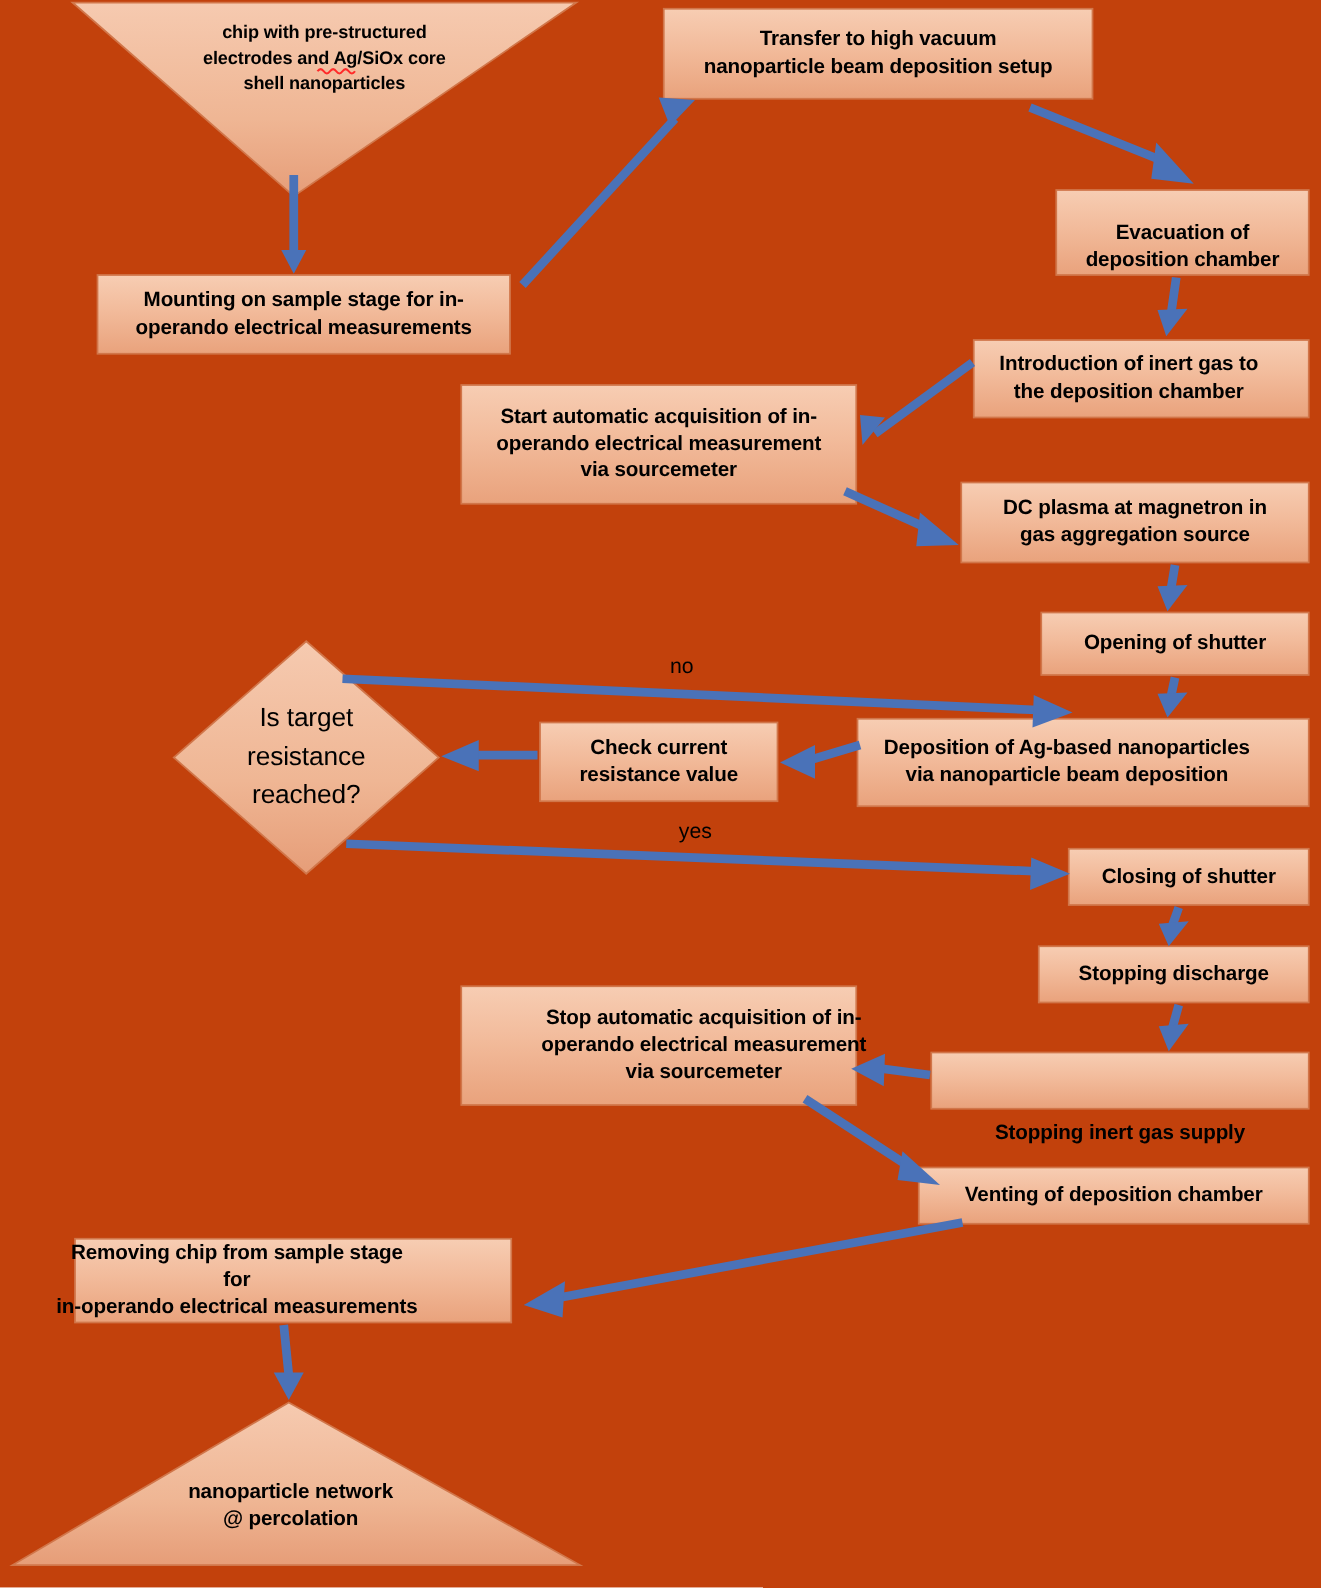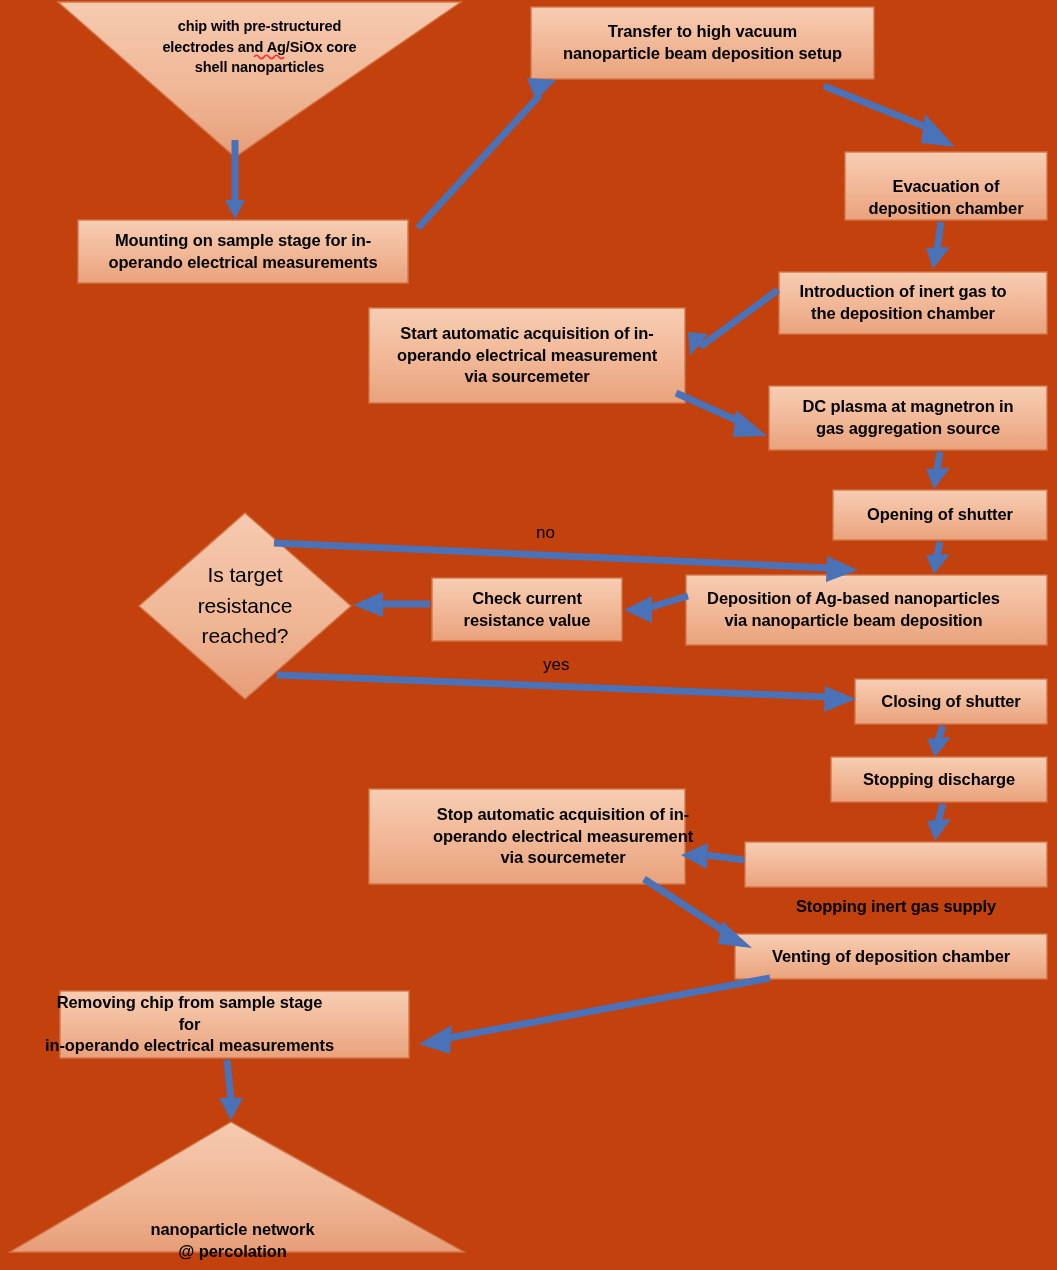--- a/index.html
+++ b/index.html
@@ -252,20 +252,20 @@
 
   <div class="node-label" style="left:383px; top:789px; width:316px; height:95px;margin-left:22px;">Stop automatic acquisition of in-
 operando electrical measurement
 via sourcemeter</div>
 
   <div class="node-label" style="left:735px; top:934px; width:312px; height:45px;">Venting of deposition chamber</div>
 
   <div class="node-label" style="left:44px; top:991px; width:291px; height:67px;">Removing chip from sample stage for
 in-operando electrical measurements</div>
 
-  <div class="node-label" style="left:60px; top:1212px; width:345px; height:58px;">nanoparticle network
+  <div class="node-label" style="left:60px; top:1176px; width:345px; height:58px;">nanoparticle network
 @ percolation</div>
 
   <div class="edge-label" style="left:536px; top:523px;">no</div>
 
   <div class="edge-label" style="left:543px; top:655px;">yes</div>
 
 </div>
 
 </body></html>

